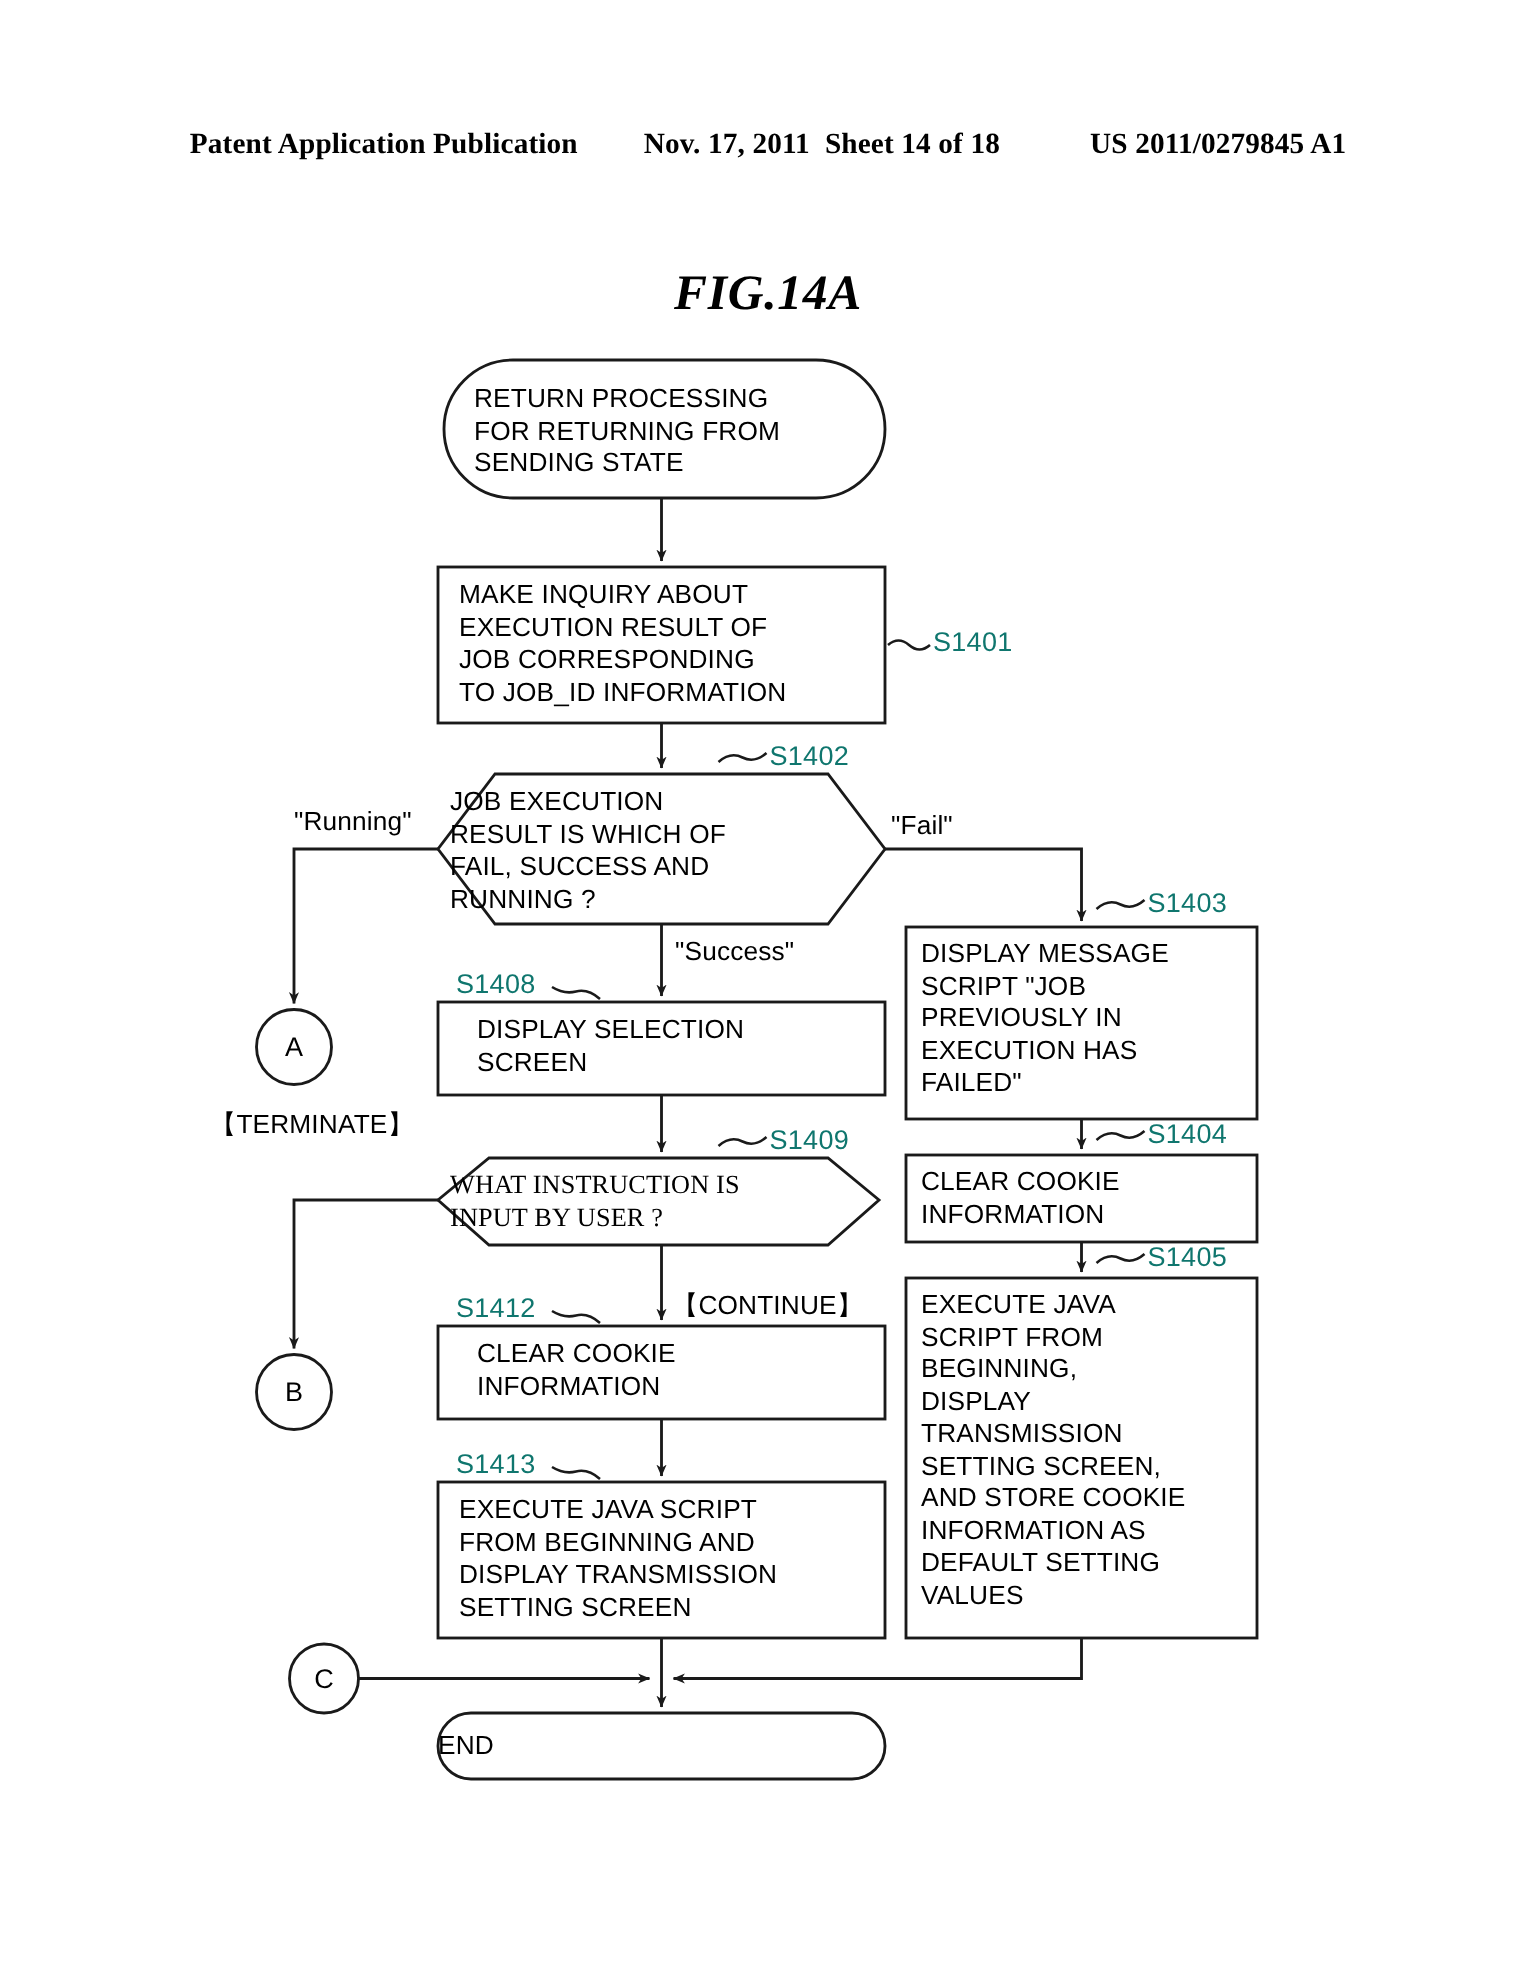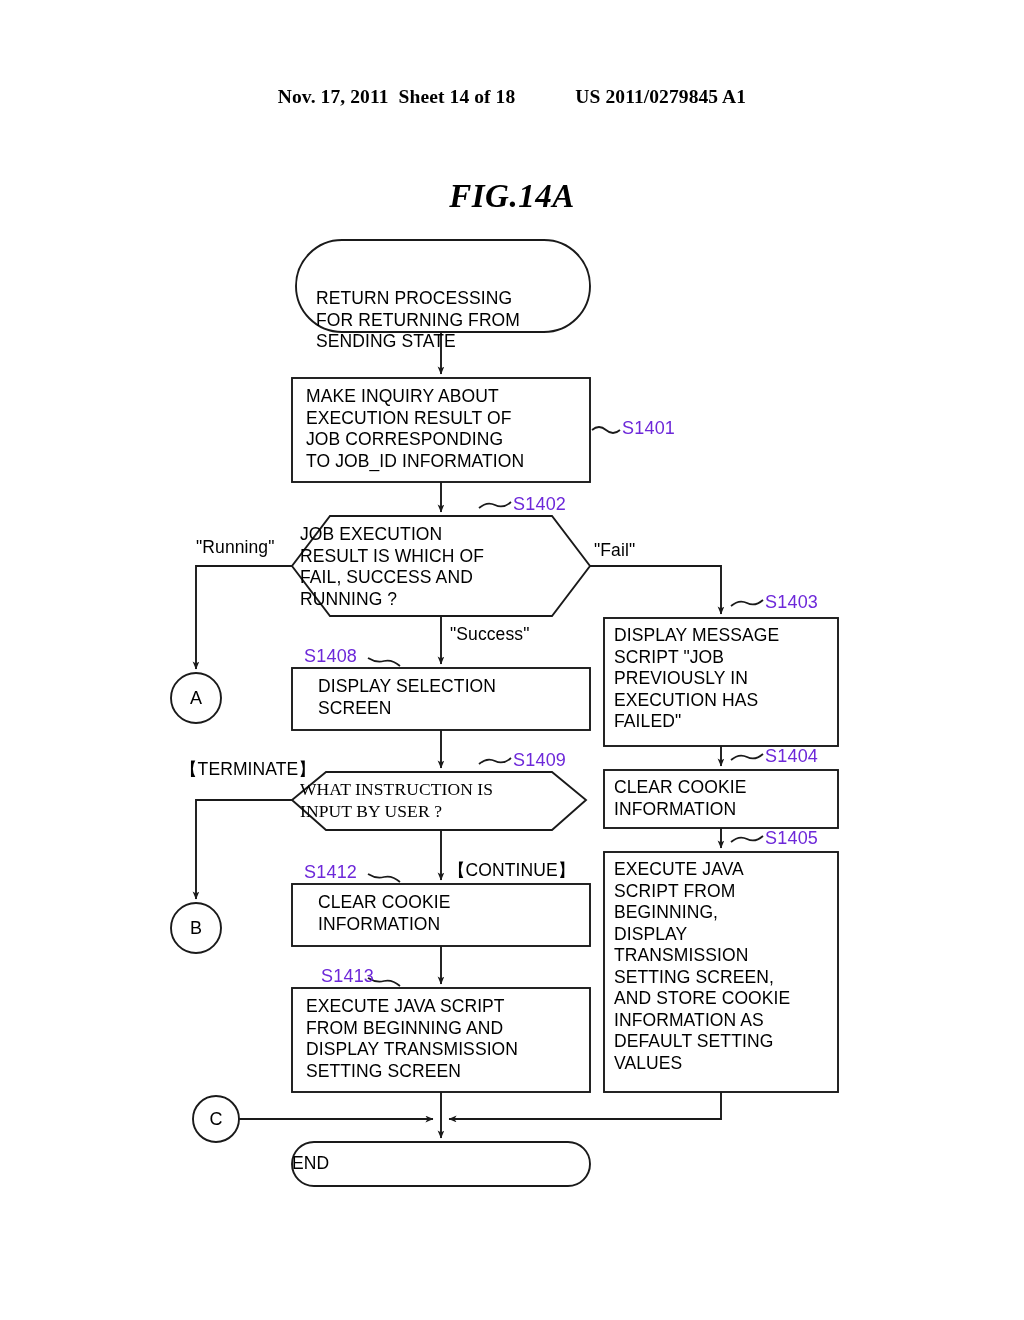--- a/index.html
+++ b/index.html
@@ -71,21 +71,21 @@
   }
   .node-text.center { text-align: left; }
   .node-text.left   { text-align: left; }
 
   .step-label {
     position: absolute;
     font-family: "Liberation Sans", sans-serif;
     font-size: 18px;
     letter-spacing: 0.2px;
     white-space: nowrap;
-    color: #6d28d9;
+    color: #0f766e;
   }
 
   .edge-label {
     position: absolute;
     font-family: "Liberation Sans", sans-serif;
     font-size: 17.5px;
     letter-spacing: 0.1px;
     white-space: nowrap;
     color: #000;
   }
@@ -95,20 +95,21 @@
     font-family: "Liberation Sans", sans-serif;
     font-size: 18px;
     text-align: center;
     color: #000;
   }
 </style>
 </head>
 <body>
 
 <div class="pub-header">
+  <span class="seg-pub">Patent Application Publication</span>
   <span class="seg-date">Nov. 17, 2011</span>
   <span class="seg-sheet">Sheet 14 of 18</span>
   <span class="seg-patno">US 2011/0279845 A1</span>
 </div>
 
 <div class="fig-title">FIG.14A</div>
 
 <svg id="flow-canvas" viewBox="0 0 1024 1320">
   <defs>
     <marker id="arrow" markerWidth="10" markerHeight="10" refX="7.6" refY="3.4" orient="auto" markerUnits="userSpaceOnUse">
@@ -182,21 +183,21 @@
     <path d="M731,606 q8,-7 16,-3 q8,4 16,-3"></path>
     <path d="M731,760 q8,-7 16,-3 q8,4 16,-3"></path>
     <path d="M731,842 q8,-7 16,-3 q8,4 16,-3"></path>
     <path d="M368,658 q8,5 16,3 q8,-2 16,5"></path>
     <path d="M479,764 q8,-7 16,-3 q8,4 16,-3"></path>
     <path d="M368,874 q8,5 16,3 q8,-2 16,5"></path>
     <path d="M368,978 q8,5 16,3 q8,-2 16,5"></path>
   </g>
 </svg>
 
-<div class="node-text left" style="left:316px; top:255px; width:270px;margin-top:33px;">RETURN PROCESSING
+<div class="node-text left" style="left:316px; top:255px; width:270px;">RETURN PROCESSING
 FOR RETURNING FROM
 SENDING STATE</div>
 
 <div class="node-text left" style="left:306px; top:386px; width:280px;">MAKE INQUIRY ABOUT
 EXECUTION RESULT OF
 JOB CORRESPONDING
 TO JOB_ID INFORMATION</div>
 <div class="step-label" style="left:622px; top:418px;">S1401</div>
 
 <div class="node-text center" style="left:300px; top:524px; width:282px;">JOB EXECUTION
@@ -231,30 +232,30 @@
 VALUES</div>
 <div class="step-label" style="left:765px; top:828px;">S1405</div>
 
 <div class="node-text left" style="left:318px; top:676px; width:264px;">DISPLAY SELECTION
 SCREEN</div>
 <div class="step-label" style="left:304px; top:646px;">S1408</div>
 
 <div class="node-text center" style="left:300px; top:779px; width:278px;font-family:Liberation Serif, serif;">WHAT INSTRUCTION IS
 INPUT BY USER ?</div>
 <div class="step-label" style="left:513px; top:750px;">S1409</div>
-<div class="edge-label" style="left:140px; top:757px;margin-left:40px;">【TERMINATE】</div>
+<div class="edge-label" style="left:140px; top:737px;">【TERMINATE】</div>
 <div class="edge-label" style="left:448px; top:838px;margin-top:20px;">【CONTINUE】</div>
 
 <div class="node-text left" style="left:318px; top:892px; width:264px;">CLEAR COOKIE
 INFORMATION</div>
 <div class="step-label" style="left:304px; top:862px;">S1412</div>
 
 <div class="node-text left" style="left:306px; top:996px; width:280px;">EXECUTE JAVA SCRIPT
 FROM BEGINNING AND
 DISPLAY TRANSMISSION
 SETTING SCREEN</div>
-<div class="step-label" style="left:321px; top:966px;">S1413</div>
+<div class="step-label" style="left:304px; top:966px;">S1413</div>
 
 <div class="node-text center" style="left:292px; top:1153px; width:298px;">END</div>
 
 <div class="conn-letter" style="left:176px; top:688px; width:40px;">A</div>
 <div class="conn-letter" style="left:176px; top:918px; width:40px;">B</div>
 <div class="conn-letter" style="left:196px; top:1109px; width:40px;">C</div>
 
 </body></html>

